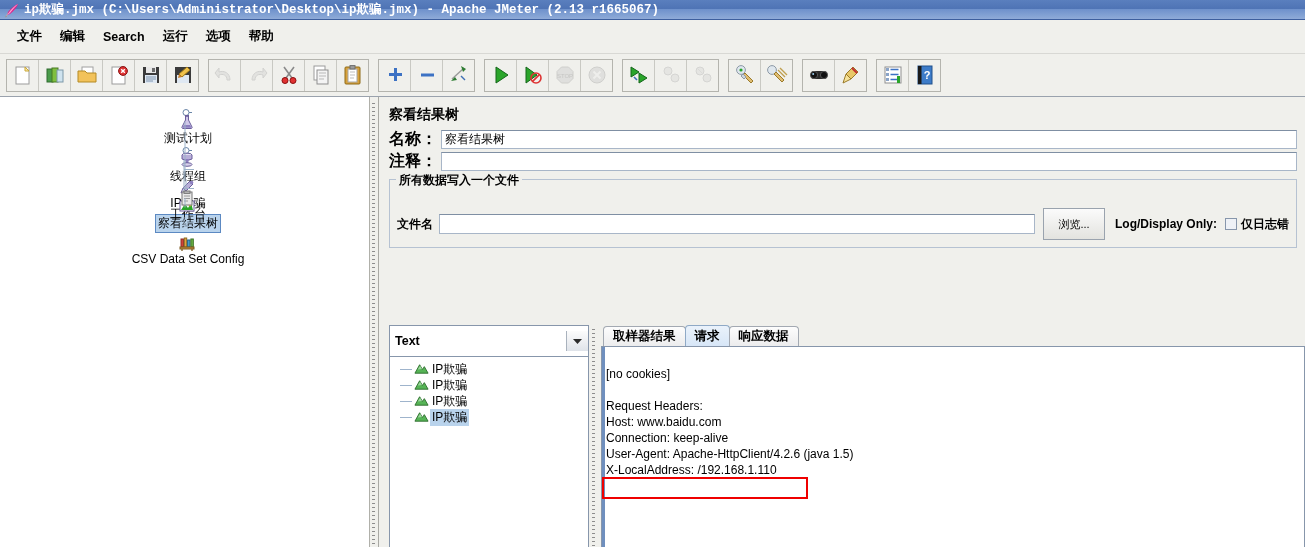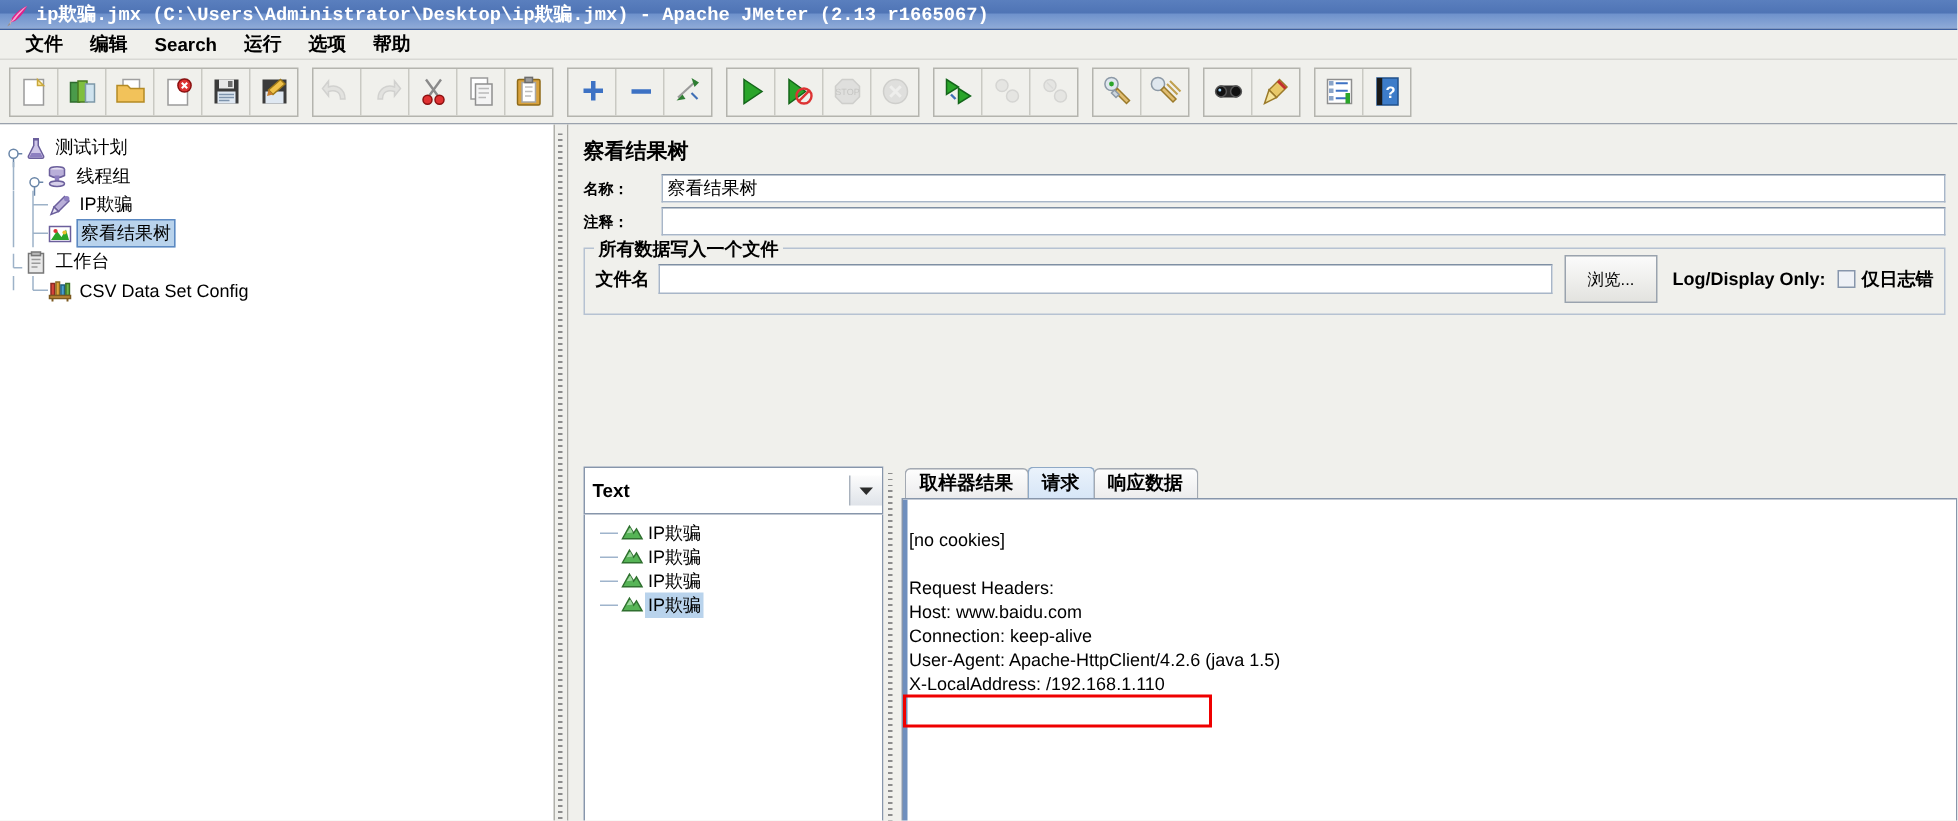--- a/index.html
+++ b/index.html
@@ -20,21 +20,21 @@
     box-sizing:border-box;
   }
   .title-icon{width:16px;height:16px;position:relative;margin-right:4px;flex:0 0 auto;}
   .title-text{
     color:#fff;font-size:12.5px;font-weight:bold;
     font-family:"Liberation Mono","DejaVu Sans Mono",monospace;
     white-space:nowrap;letter-spacing:0px;
   }
   
   .menubar{
-    height:20px;background:#f0f0ec;
+    height:34px;background:#f0f0ec;
     display:flex;align-items:center;padding-left:8px;
     border-bottom:1px solid #d8d8d4;box-sizing:border-box;
   }
   .menuitem{
     font-size:12.5px;font-weight:bold;padding:1px 9px;cursor:default;
     white-space:nowrap;color:#000;
   }
   
   .toolbar{
     height:43px;background:#f0f0ec;
@@ -61,40 +61,40 @@
     width:8px;background:#f0f0ec;flex:0 0 auto;position:relative;
     border-right:1px solid #a9a9a4;
   }
   .vsplit .dots{
     position:absolute;left:2px;top:6px;width:3px;bottom:6px;
     background-image:repeating-linear-gradient(to bottom,#8d8d8d 0 1px,transparent 1px 4px);
   }
   .rightpane{flex:1 1 auto;background:#f0f0ec;position:relative;overflow:hidden;}
 
   
-  .trow{display:flex;align-items:center;height:19px;padding-left:4px;white-space:nowrap;}
+  .trow{display:flex;align-items:center;height:19px;padding-left:4px;white-space:nowrap;flex-direction:column;}
   .tlabel{font-size:12px;margin-left:3px;padding:0 2px;}
   .tlabel.sel{background:#b9d3ec;border:1px solid #5c89c2;padding:0 2px;}
   .ticon{width:16px;height:16px;flex:0 0 auto;position:relative;}
   .handle{width:11px;height:11px;position:relative;flex:0 0 auto;margin-right:1px;}
   .elbow{width:14px;height:19px;position:relative;flex:0 0 auto;}
   .indent{width:14px;flex:0 0 auto;height:19px;position:relative;}
 
   
   .panel-title{font-size:14px;font-weight:bold;margin:9px 0 6px 10px;}
   .formrow{display:flex;align-items:center;margin:0 8px 3px 10px;height:19px;}
-  .formlabel{font-size:10px;font-weight:bold;width:52px;flex:0 0 auto;}
+  .formlabel{font-size:16px;font-weight:bold;width:52px;flex:0 0 auto;}
   .ftext{
     flex:1 1 auto;height:19px;background:#fff;border:1px solid #a8b6c8;
     border-top-color:#7f8fa3;box-sizing:border-box;font-size:12px;
     padding:1px 3px;display:flex;align-items:center;overflow:hidden;
   }
   .group{
     margin:8px 8px 0 10px;border:1px solid #b6c2d2;position:relative;
-    padding:4px 7px 7px 7px;box-sizing:border-box;
+    padding:28px 7px 7px 7px;box-sizing:border-box;
   }
   .group-title{
     position:absolute;top:-8px;left:6px;background:#f0f0ec;padding:0 3px;
     font-size:12px;font-weight:bold;
   }
   .filerow{display:flex;align-items:center;}
   .filelabel{font-size:12px;font-weight:bold;margin-right:6px;white-space:nowrap;}
   .fileinput{
     flex:1 1 auto;height:20px;background:#fff;border:1px solid #a8b6c8;
     border-top-color:#7f8fa3;box-sizing:border-box;

